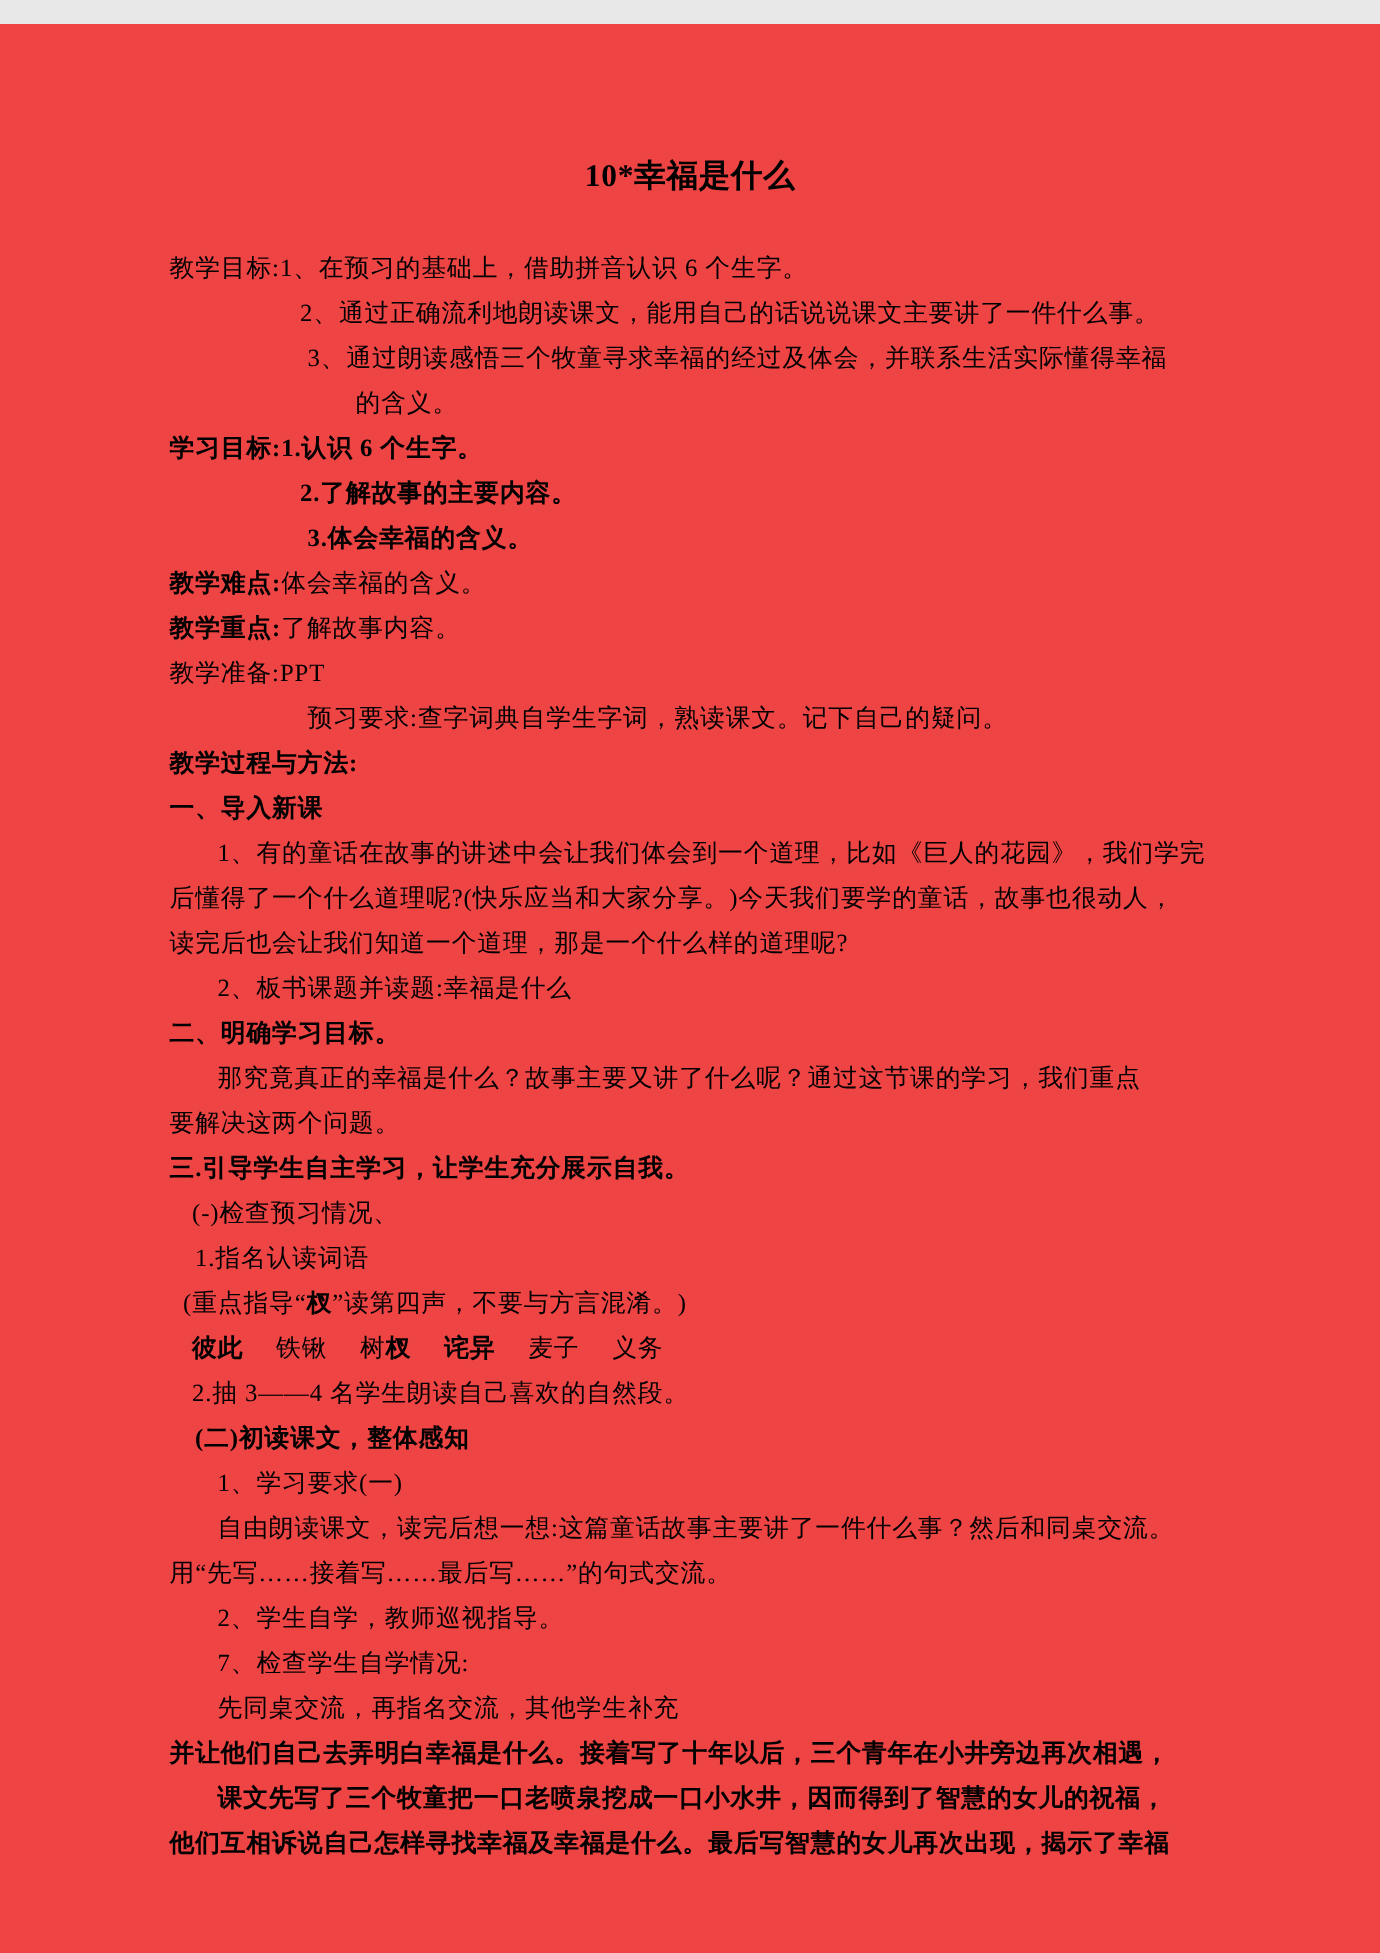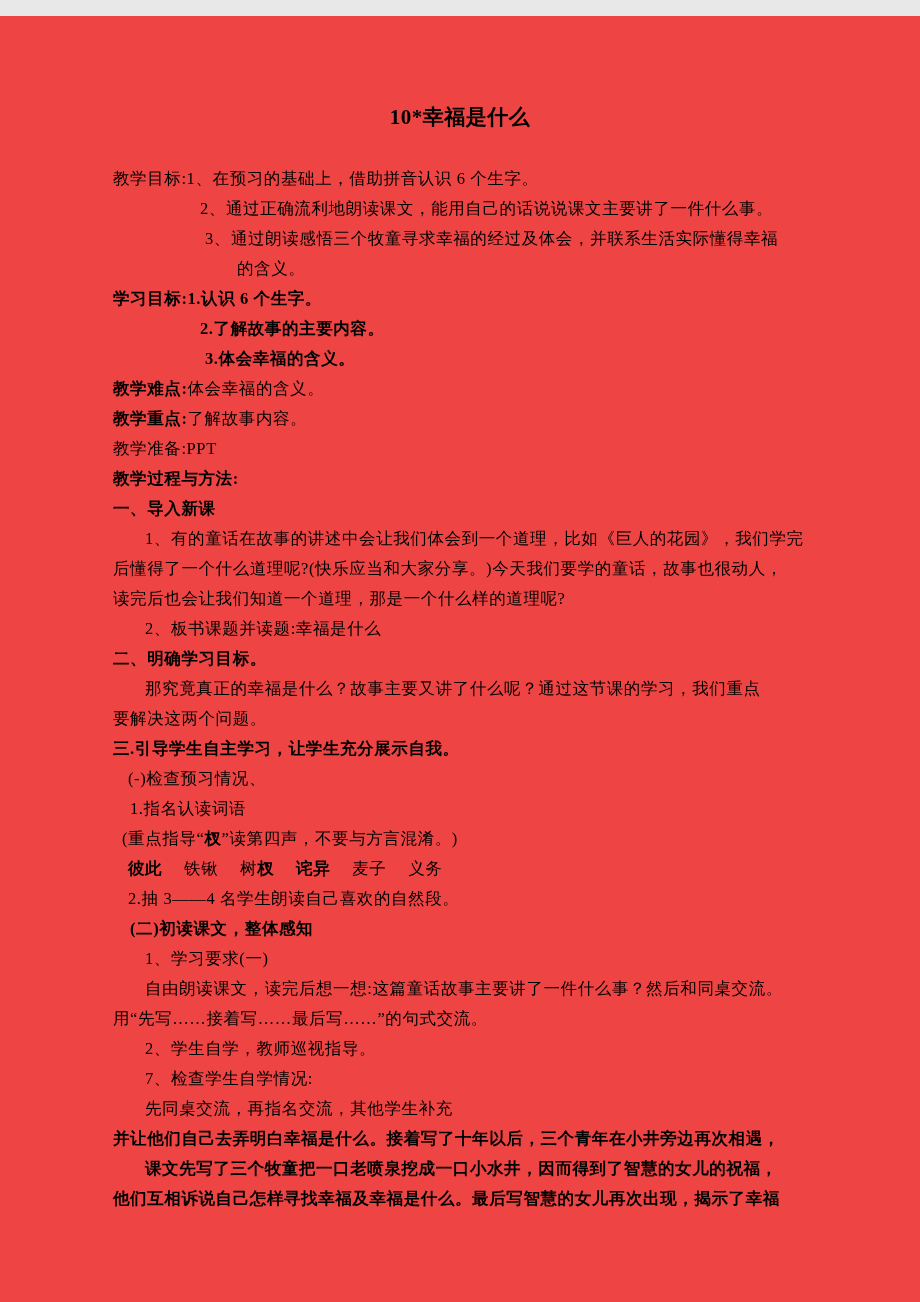--- a/index.html
+++ b/index.html
@@ -52,20 +52,21 @@
       <div class="line"><span>教学目标:1、在预习的基础上，借助拼音认识 6 个生字。</span></div>
       <div class="line" style="padding-left: 87px;"><span>2、通过正确流利地朗读课文，能用自己的话说说课文主要讲了一件什么事。</span></div>
       <div class="line" style="padding-left: 92px;"><span>3、通过朗读感悟三个牧童寻求幸福的经过及体会，并联系生活实际懂得幸福</span></div>
       <div class="line" style="padding-left: 124px;"><span>的含义。</span></div>
       <div class="line bold"><span class="bold">学习目标:1.认识 6 个生字。</span></div>
       <div class="line bold" style="padding-left: 87px;"><span class="bold">2.了解故事的主要内容。</span></div>
       <div class="line bold" style="padding-left: 92px;"><span class="bold">3.体会幸福的含义。</span></div>
       <div class="line"><span class="bold">教学难点:</span><span>体会幸福的含义。</span></div>
       <div class="line"><span class="bold">教学重点:</span><span>了解故事内容。</span></div>
       <div class="line"><span>教学准备:PPT</span></div>
+      <div class="line" style="padding-left: 92px;"><span>预习要求:查字词典自学生字词，熟读课文。记下自己的疑问。</span></div>
       <div class="line bold"><span class="bold">教学过程与方法:</span></div>
       <div class="line bold"><span class="bold">一、导入新课</span></div>
       <div class="line" style="padding-left: 32px;"><span>1、有的童话在故事的讲述中会让我们体会到一个道理，比如《巨人的花园》，我们学完</span></div>
       <div class="line"><span>后懂得了一个什么道理呢?(快乐应当和大家分享。)今天我们要学的童话，故事也很动人，</span></div>
       <div class="line"><span>读完后也会让我们知道一个道理，那是一个什么样的道理呢?</span></div>
       <div class="line" style="padding-left: 32px;"><span>2、板书课题并读题:幸福是什么</span></div>
       <div class="line bold"><span class="bold">二、明确学习目标。</span></div>
       <div class="line" style="padding-left: 32px;"><span>那究竟真正的幸福是什么？故事主要又讲了什么呢？通过这节课的学习，我们重点</span></div>
       <div class="line"><span>要解决这两个问题。</span></div>
       <div class="line bold"><span class="bold">三.引导学生自主学习，让学生充分展示自我。</span></div>

